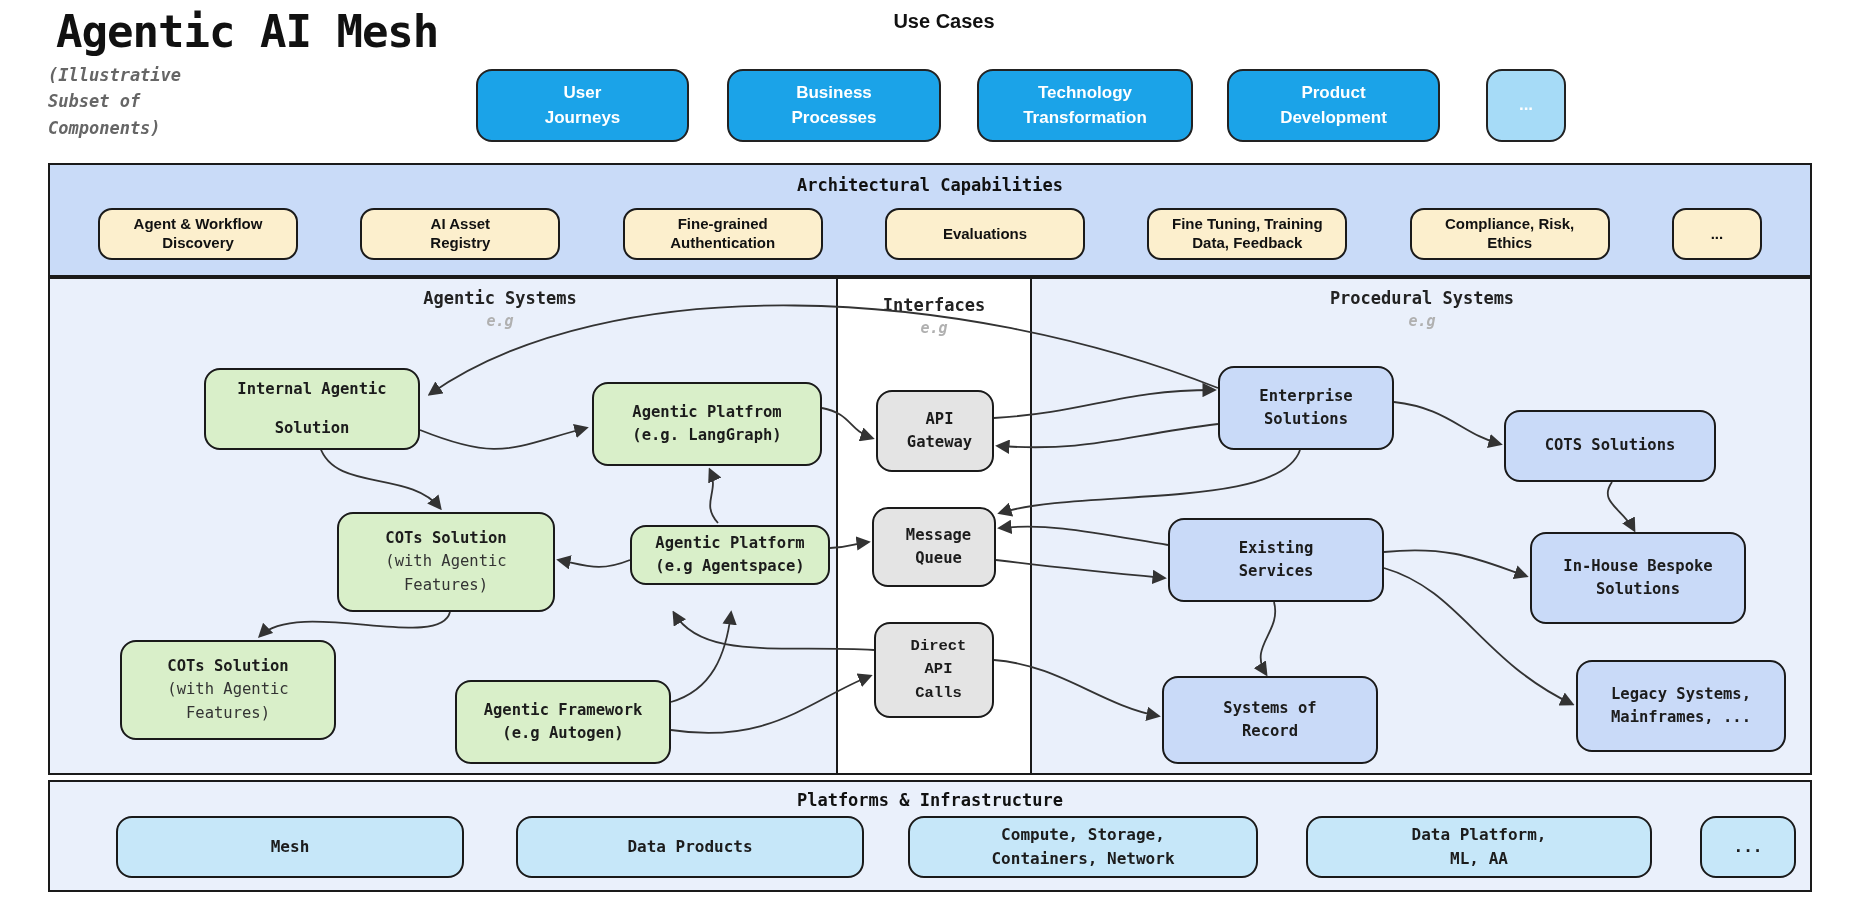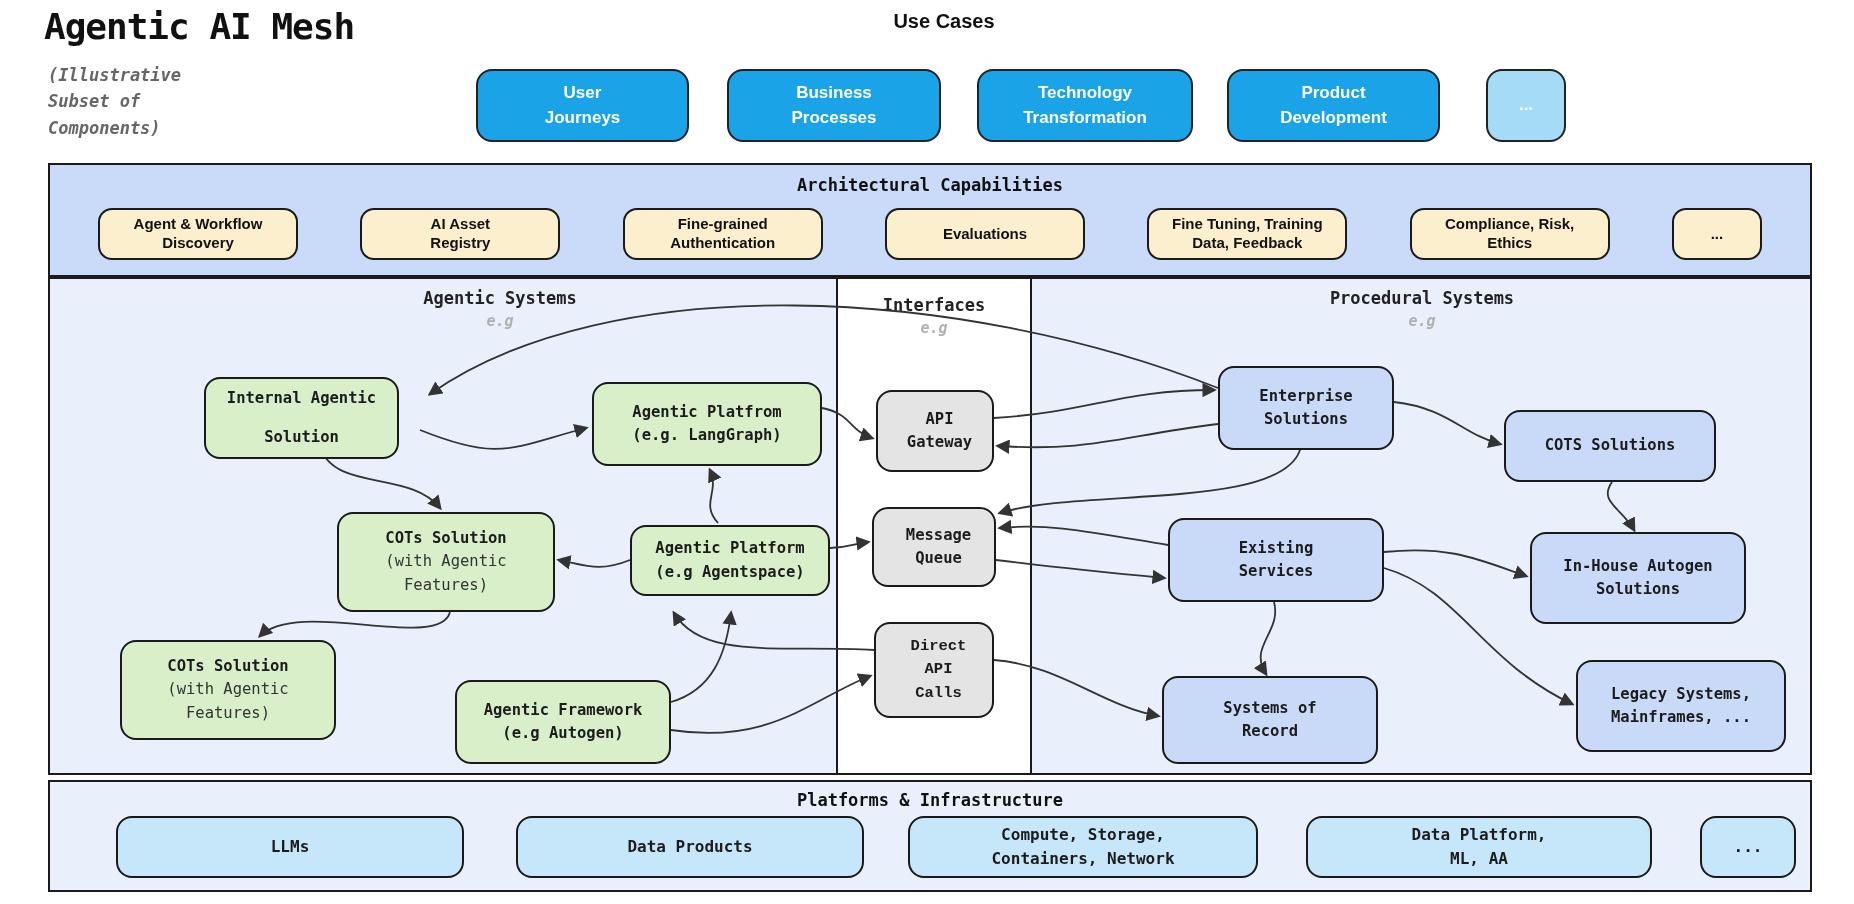--- a/index.html
+++ b/index.html
@@ -17,21 +17,21 @@
     --c-arrow: #333333;
   }
   html,body{margin:0;padding:0;}
   body{
     width:1854px;height:904px;position:relative;background:#ffffff;
     font-family:"DejaVu Sans Mono", monospace;overflow:hidden;
   }
   .abs{position:absolute;}
   
   .diagram-title{
-    left:44px;top:6px;font-size:36px;font-weight:bold;color:#111;
+    left:56px;top:6px;font-size:44px;font-weight:bold;color:#111;
     letter-spacing:-1px;white-space:nowrap;
   }
   .diagram-subtitle{
     left:48px;top:62px;font-size:17px;font-weight:bold;font-style:italic;
     color:#666;line-height:1.55;white-space:pre-line;
   }
   .usecases-heading{
     left:784px;top:10px;width:320px;text-align:center;
     font-family:"Liberation Sans", sans-serif;font-size:20px;font-weight:800;color:#111;
   }
@@ -215,34 +215,34 @@
       <path d="M 1394,402 C 1448,408 1462,434 1500,444" class="edge" marker-end="url(#ah)"></path>
       <path d="M 1612,482 C 1598,502 1622,508 1634,530" class="edge" marker-end="url(#ah)"></path>
       <path d="M 1384,552 C 1450,545 1480,560 1526,576" class="edge" marker-end="url(#ah)"></path>
       <path d="M 1274,602 C 1282,632 1248,646 1266,674" class="edge" marker-end="url(#ah)"></path>
       <path d="M 1384,568 C 1460,590 1480,660 1572,704" class="edge" marker-end="url(#ah)"></path>
       <path d="M 994,660 C 1060,665 1100,705 1158,716" class="edge" marker-end="url(#ah)"></path>
     </g>
 </svg>
 
 <div id="node-layer">
-    <div class="node green" style="left: 204px; top: 377px; width: 195px; height: 82px; gap: 16px;">
+    <div class="node green" style="left: 204px; top: 368px; width: 216px; height: 82px; gap: 16px;">
       <div class="ln">Internal Agentic</div>
       <div class="ln">Solution</div>
     </div>
     <div class="node green" style="left: 592px; top: 382px; width: 230px; height: 84px;">
       <div class="ln">Agentic Platfrom</div>
       <div class="ln">(e.g. LangGraph)</div>
     </div>
     <div class="node green" style="left: 337px; top: 512px; width: 218px; height: 100px;">
       <div class="ln">COTs Solution</div>
       <div class="ln plain">(with Agentic</div>
       <div class="ln plain">Features)</div>
     </div>
-    <div class="node green" style="left: 630px; top: 525px; width: 200px; height: 71px;">
+    <div class="node green" style="left: 630px; top: 525px; width: 200px; height: 60px;">
       <div class="ln">Agentic Platform</div>
       <div class="ln">(e.g Agentspace)</div>
     </div>
     <div class="node green" style="left: 120px; top: 640px; width: 216px; height: 100px;">
       <div class="ln">COTs Solution</div>
       <div class="ln plain">(with Agentic</div>
       <div class="ln plain">Features)</div>
     </div>
     <div class="node green" style="left: 455px; top: 680px; width: 216px; height: 84px;">
       <div class="ln">Agentic Framework</div>
@@ -266,38 +266,38 @@
       <div class="ln">Solutions</div>
     </div>
     <div class="node blue" style="left: 1504px; top: 410px; width: 212px; height: 72px;">
       <div class="ln">COTS Solutions</div>
     </div>
     <div class="node blue" style="left: 1168px; top: 518px; width: 216px; height: 84px;">
       <div class="ln">Existing</div>
       <div class="ln">Services</div>
     </div>
     <div class="node blue" style="left: 1530px; top: 532px; width: 216px; height: 92px;">
-      <div class="ln">In-House Autogen</div>
+      <div class="ln">In-House Bespoke</div>
       <div class="ln">Solutions</div>
     </div>
     <div class="node blue" style="left: 1162px; top: 676px; width: 216px; height: 88px;">
       <div class="ln">Systems of</div>
       <div class="ln">Record</div>
     </div>
     <div class="node blue" style="left: 1576px; top: 660px; width: 210px; height: 92px;">
       <div class="ln">Legacy Systems,</div>
       <div class="ln">Mainframes, ...</div>
     </div>
   </div>
 
 <div class="abs plat-band"></div>
 <div class="abs plat-heading">Platforms &amp; Infrastructure</div>
 <div id="platform-row">
     <div class="abs plat-box" style="left: 116px; width: 348px;">
-      <div>LLMs</div>
+      <div>Mesh</div>
     </div>
     <div class="abs plat-box" style="left: 516px; width: 348px;">
       <div>Data Products</div>
     </div>
     <div class="abs plat-box" style="left: 908px; width: 350px;">
       <div>Compute, Storage,</div>
       <div>Containers, Network</div>
     </div>
     <div class="abs plat-box" style="left: 1306px; width: 346px;">
       <div>Data Platform,</div>

